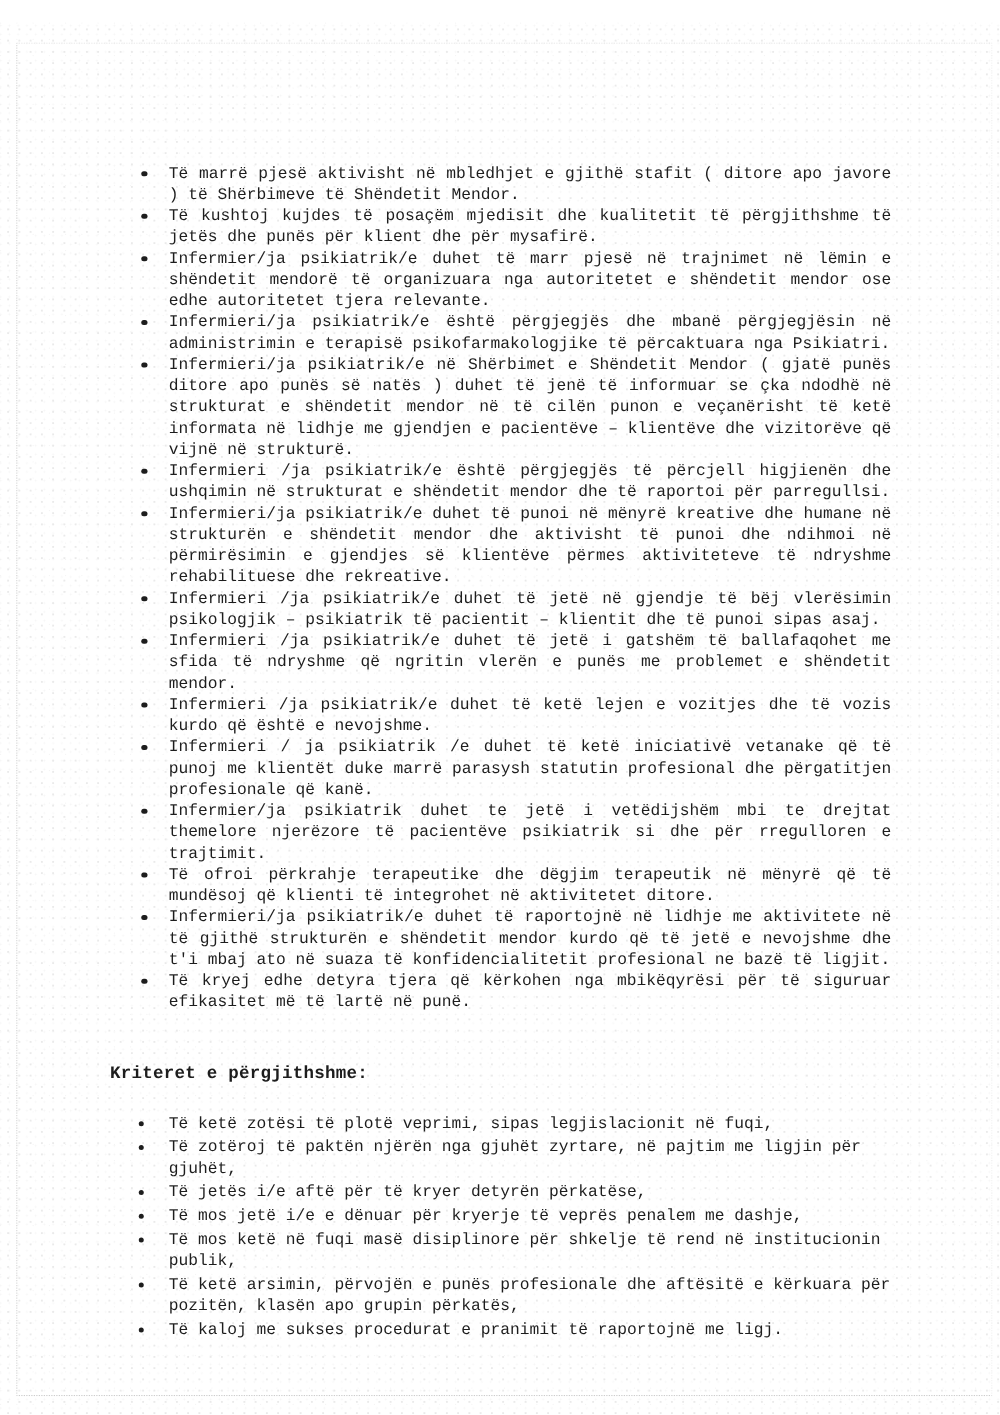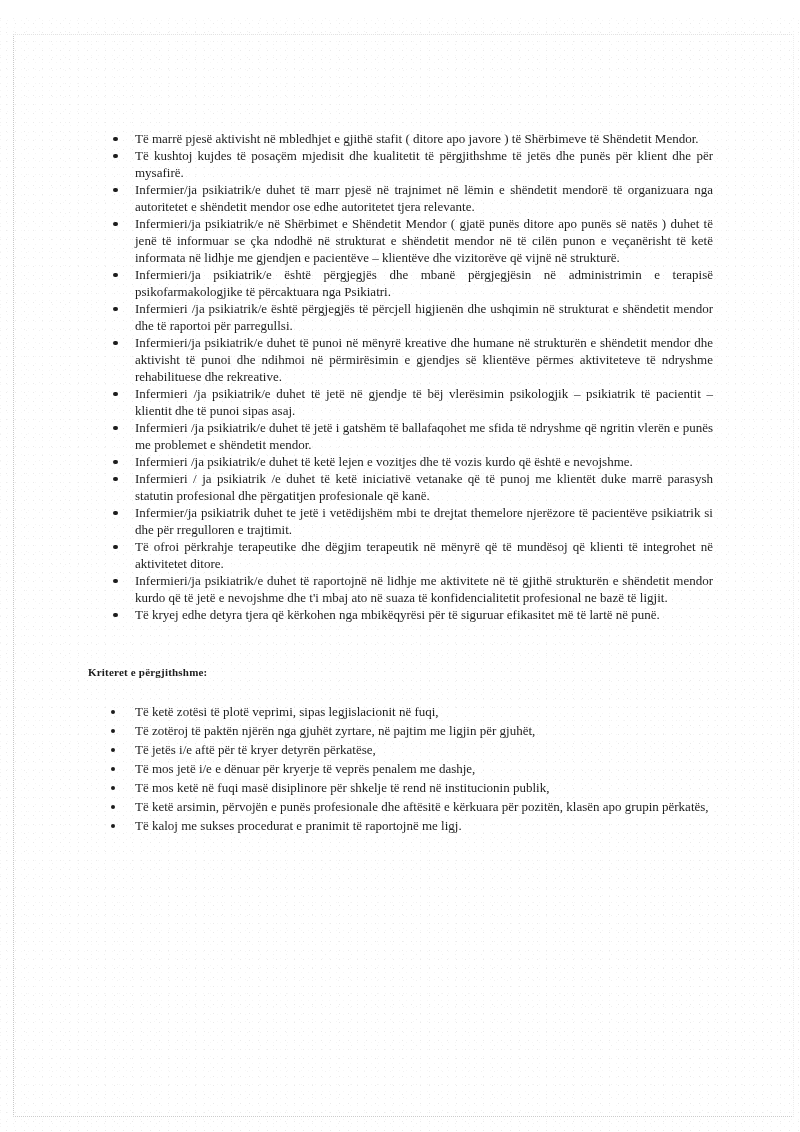--- a/index.html
+++ b/index.html
@@ -37,20 +37,21 @@
     border-bottom: 1px dotted #cccccc;
     border-top: 1px dotted #e3e3e3;
     border-right: 1px dotted #ededed;
     pointer-events: none;
   }
   .content {
     position: absolute;
     left: 88px;
     top: 130px;
     width: 625px;
+    font-family: Liberation Mono, monospace;
   }
   ul {
     list-style: none;
     margin: 0;
     padding: 0;
   }
   .duties li,
   .criteria li {
     position: relative;
     padding-left: 47px;
@@ -73,21 +74,21 @@
     background: #1d1d1d;
     border-radius: 50%;
   }
   .criteria .bullet {
     width: 4px;
     height: 4px;
     left: 23px;
   }
   .section-heading {
     font-weight: bold;
-    font-size: 11px;
+    font-size: 14px;
     line-height: 17px;
     margin: 41px 0 22px 0;
     letter-spacing: 0.2px;
   }
   .txt {
     display: block;
   }
 </style>
 </head>
 <body>
@@ -105,25 +106,25 @@
     <li>
         <span class="bullet"></span>
         <span class="txt">Të kushtoj kujdes të posaçëm mjedisit dhe kualitetit të përgjithshme të jetës dhe punës për klient dhe për mysafirë.</span>
       </li>
     <li>
         <span class="bullet"></span>
         <span class="txt">Infermier/ja psikiatrik/e duhet të marr pjesë në trajnimet në lëmin e shëndetit mendorë të organizuara nga autoritetet e shëndetit mendor ose edhe autoritetet tjera relevante.</span>
       </li>
     <li>
         <span class="bullet"></span>
-        <span class="txt">Infermieri/ja psikiatrik/e në Shërbimet e Shëndetit Mendor ( gjatë punës ditore apo punës së natës ) duhet të jenë të informuar se çka ndodhë në strukturat e shëndetit mendor në të cilën punon e veçanërisht të ketë informata në lidhje me gjendjen e pacientëve – klientëve dhe vizitorëve që vijnë në strukturë.</span>
+        <span class="txt">Infermieri/ja psikiatrik/e është përgjegjës dhe mbanë përgjegjësin në administrimin e terapisë psikofarmakologjike të përcaktuara nga Psikiatri.</span>
       </li>
     <li>
         <span class="bullet"></span>
-        <span class="txt">Infermieri/ja psikiatrik/e është përgjegjës dhe mbanë përgjegjësin në administrimin e terapisë psikofarmakologjike të përcaktuara nga Psikiatri.</span>
+        <span class="txt">Infermieri/ja psikiatrik/e në Shërbimet e Shëndetit Mendor ( gjatë punës ditore apo punës së natës ) duhet të jenë të informuar se çka ndodhë në strukturat e shëndetit mendor në të cilën punon e veçanërisht të ketë informata në lidhje me gjendjen e pacientëve – klientëve dhe vizitorëve që vijnë në strukturë.</span>
       </li>
     <li>
         <span class="bullet"></span>
         <span class="txt">Infermieri /ja psikiatrik/e është përgjegjës të përcjell higjienën dhe ushqimin në strukturat e shëndetit mendor dhe të raportoi për parregullsi.</span>
       </li>
     <li>
         <span class="bullet"></span>
         <span class="txt">Infermieri/ja psikiatrik/e duhet të punoi në mënyrë kreative dhe humane në strukturën e shëndetit mendor dhe aktivisht të punoi dhe ndihmoi në përmirësimin e gjendjes së klientëve përmes aktiviteteve të ndryshme rehabilituese dhe rekreative.</span>
       </li>
     <li>

